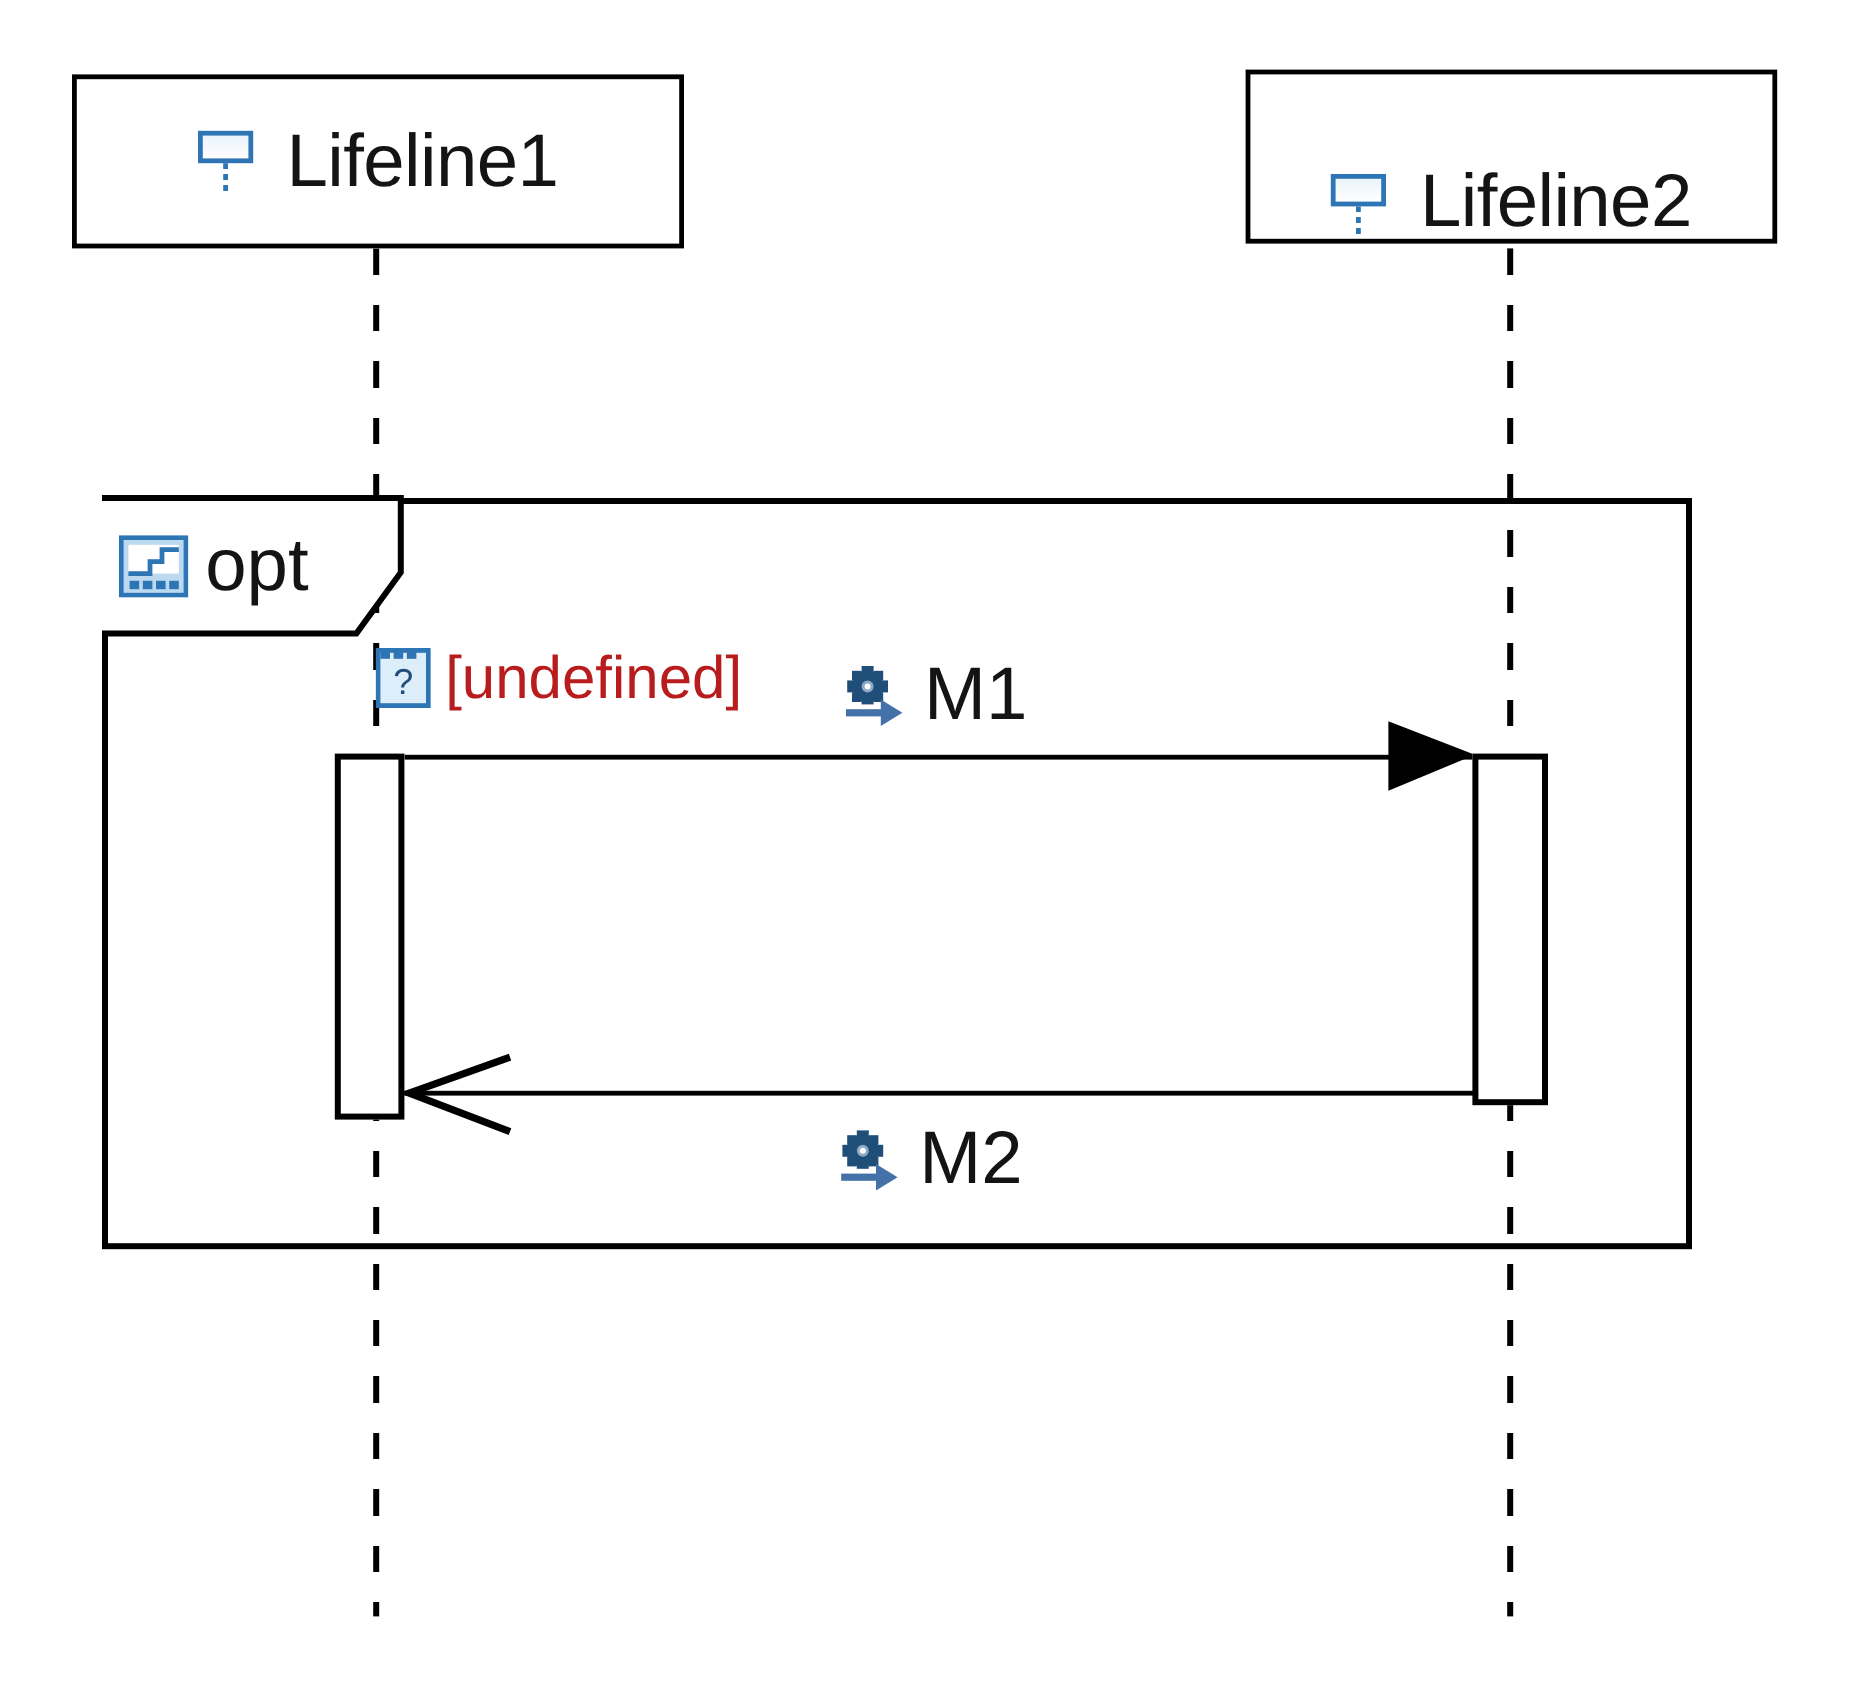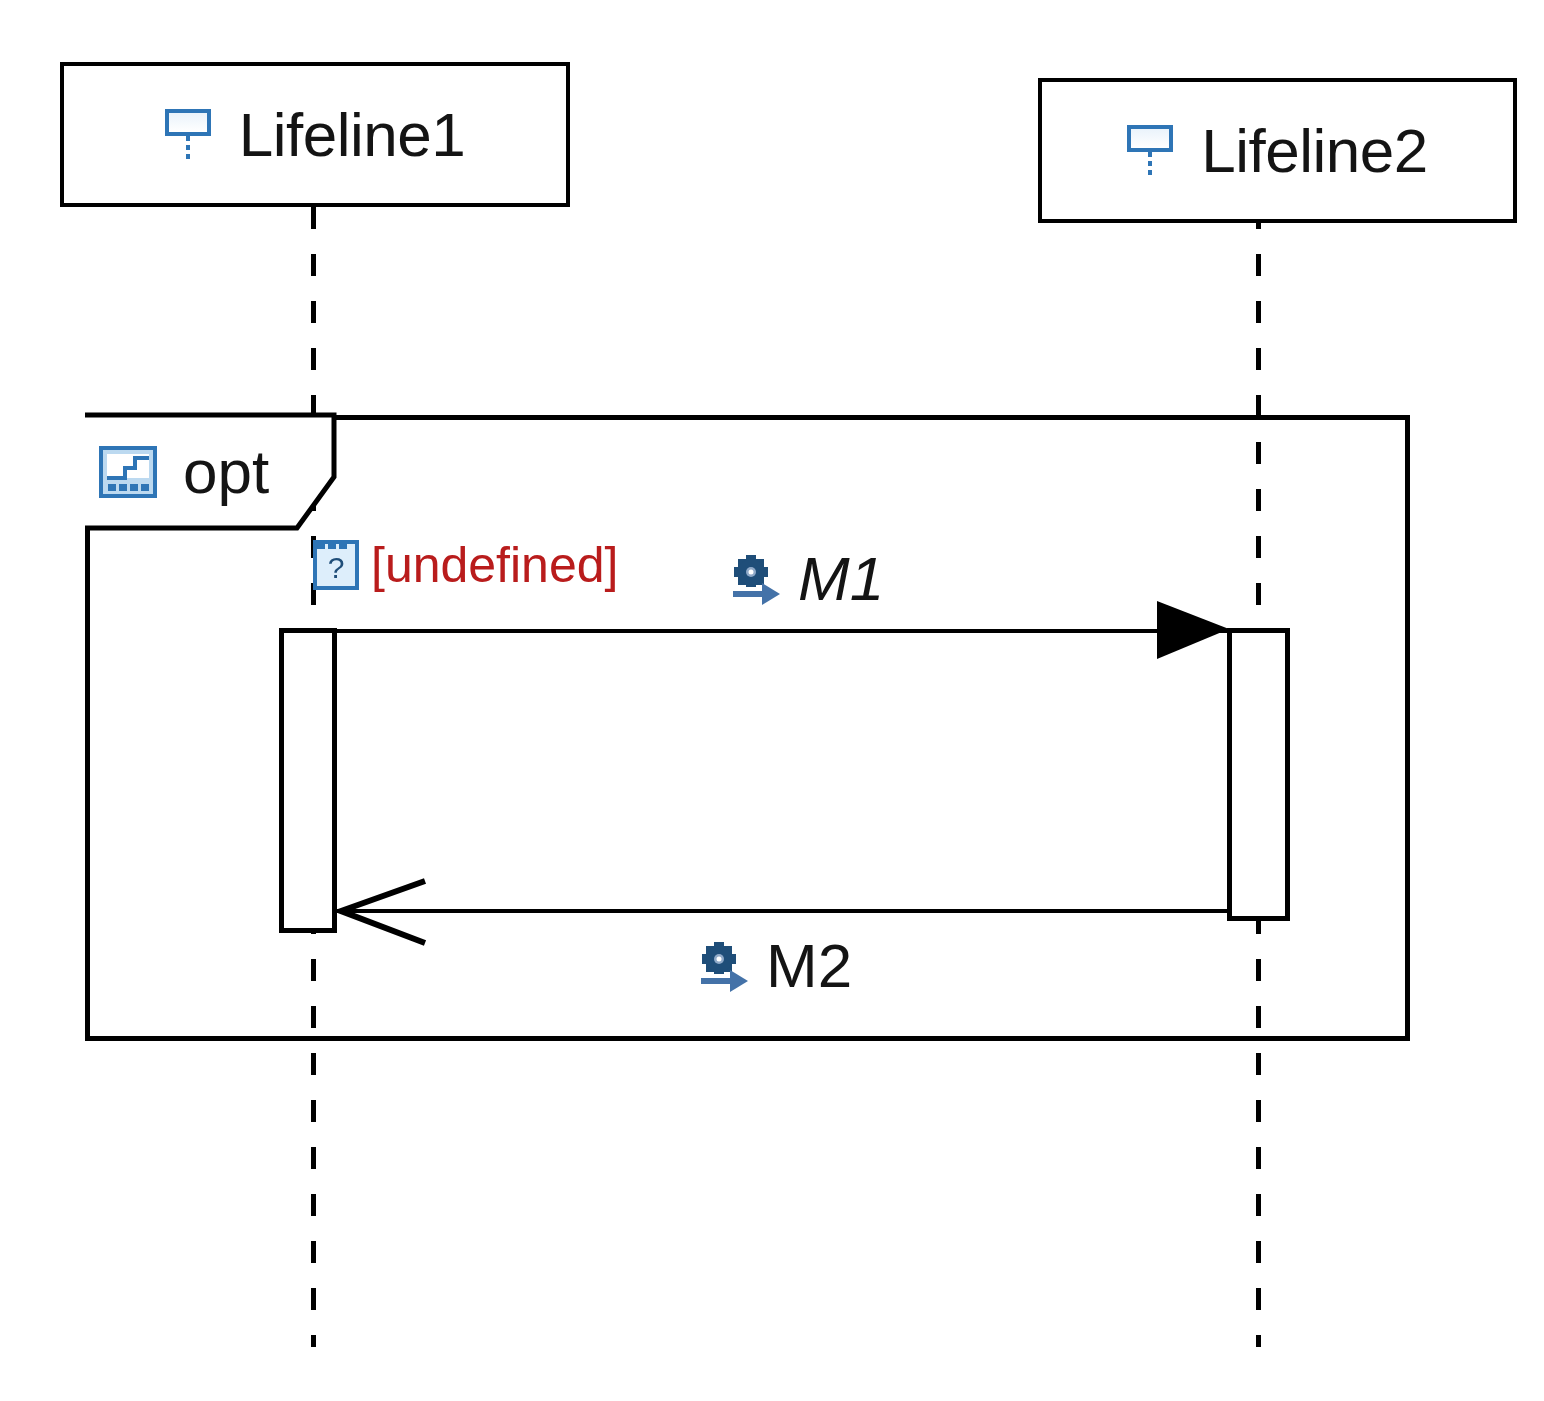--- a/index.html
+++ b/index.html
@@ -79,21 +79,21 @@
     position: absolute;
     box-sizing: border-box;
     border: 5px solid #000000;
     background: transparent;
   }
   .fragment-label {
     position: absolute;
     box-sizing: border-box;
     display: flex;
     align-items: center;
-    gap: 26px;
+    gap: 14px;
     padding-left: 14px;
   }
   
   .fragment-label svg.pent {
     position: absolute;
     left: 0;
     top: 0;
     overflow: visible;
   }
   .fragment-label .frag-text {
@@ -175,21 +175,21 @@
   <div class="lifeline-line" style="left:1256px; top:207px; height:1140px;"></div>
 
   <div class="lifeline-head" style="left:60px; top:62px; width:510px; height:145px;">
     <span class="ll-icon">
       <span class="ll-box"></span>
       <span class="ll-stem"></span>
     </span>
     <span class="head-label">Lifeline1</span>
   </div>
 
-  <div class="lifeline-head" style="left:1038px; top:78px; width:479px; height:145px;">
+  <div class="lifeline-head" style="left:1038px; top:58px; width:443px; height:145px;align-items:flex-end;">
     <span class="ll-icon">
       <span class="ll-box"></span>
       <span class="ll-stem"></span>
     </span>
     <span class="head-label">Lifeline2</span>
   </div>
 
   <div class="fragment" style="left:85px; top:415px; width:1325px; height:626px;"></div>
 
   <div class="fragment-label" style="left:85px; top:415px; width:250px; height:113px;">
@@ -216,21 +216,21 @@
         <rect x="2" y="2" width="42" height="46" fill="#ddeefb" stroke="#2e75b6" stroke-width="4"></rect>
         <rect x="4" y="2" width="8" height="7" fill="#2e75b6"></rect>
         <rect x="15" y="2" width="8" height="7" fill="#2e75b6"></rect>
         <rect x="26" y="2" width="8" height="7" fill="#2e75b6"></rect>
         <text x="23" y="38" font-family="&quot;Liberation Sans&quot;, sans-serif" font-size="30" fill="#1f4e79" text-anchor="middle">?</text>
       </svg>
     </span>
     <span class="guard-text">[undefined]</span>
   </div>
 
-  <div class="msg-label" style="left:732px; top:548px;font-style:italic;">
+  <div class="msg-label" style="left:704px; top:548px;">
     <span class="gear-icon">
       <svg width="56" height="52" viewBox="0 0 56 52">
         <g fill="#1f4e79">
           <rect x="14" y="2" width="10" height="8"></rect>
           <rect x="14" y="26" width="10" height="8"></rect>
           <rect x="2" y="14" width="8" height="10"></rect>
           <rect x="28" y="14" width="8" height="10"></rect>
           <rect x="6" y="6" width="8" height="8"></rect>
           <rect x="24" y="6" width="8" height="8"></rect>
           <rect x="6" y="24" width="8" height="8"></rect>

